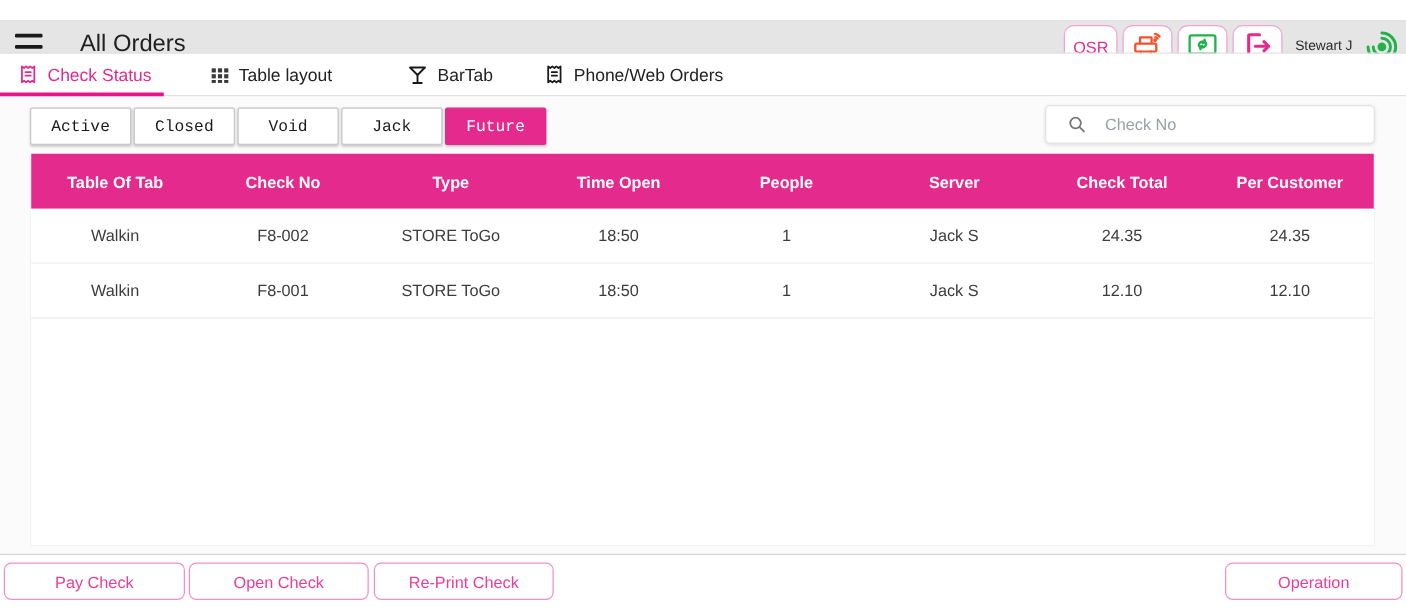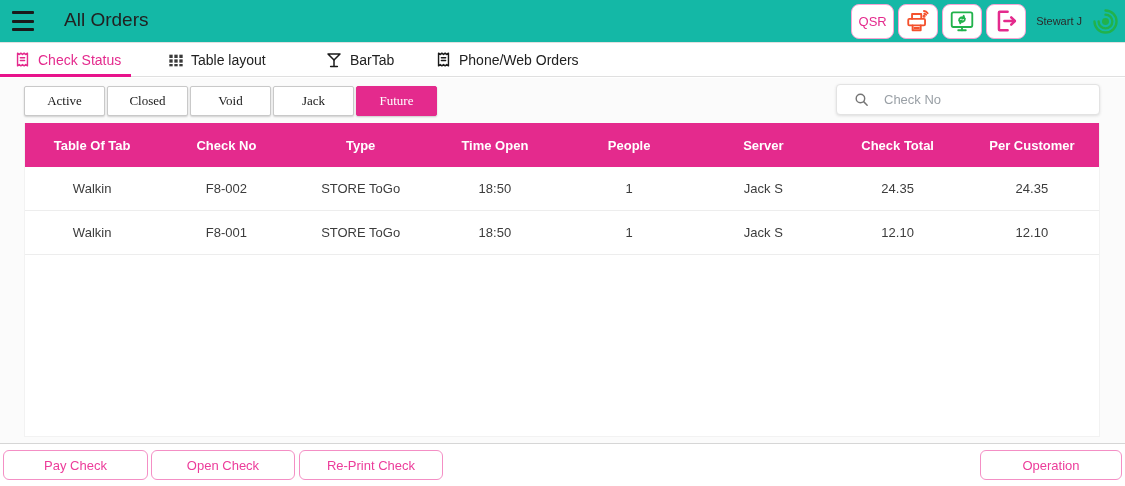--- a/index.html
+++ b/index.html
@@ -1,42 +1,42 @@
 <!DOCTYPE html>
 <html><head>
 <meta charset="utf-8">
 <style>
   * { margin:0; padding:0; box-sizing:border-box; }
   html,body { width:1125px; height:486px; }
   body { font-family:"Liberation Sans", sans-serif; background:#fff; }
   #app { position:relative; width:1125px; height:486px; background:#fff; overflow:hidden; }
 
   
-  .app-header { position:absolute; top:0; left:0; width:100%; height:42px; background:#14b8a6;padding-left:44px; }
+  .app-header { position:absolute; top:16px; left:0; width:100%; height:42px; background:#e5e5e5;padding-left:44px; }
   .hamburger { position:absolute; left:12px; top:11px; width:24px; height:20px; display:flex; flex-direction:column; justify-content:space-between; cursor:pointer; }
   .hamburger span { display:block; width:22px; height:3px; background:#1a1a1a; border-radius:1px; }
   .page-title { position:absolute; left:64px; top:9px; font-size:19px; color:#212121; }
   .header-right { position:absolute; right:4px; top:3px; height:36px; display:flex; align-items:center; gap:4px; }
   .hdr-btn { height:35px; border:1.5px solid #F6A3D3; border-radius:8px; background:#fff; display:flex; align-items:center; justify-content:center; cursor:pointer; }
   .qsr-btn { width:43px; color:#E42A8D; font-size:13px; }
   .icon-btn { width:40px; }
   .user-name { font-size:11px; color:#2b2b2b; margin:0 6px 0 6px; }
   .status-glyph { width:27px; height:27px; margin-right:2px; }
 
   
   .tab-bar { position:absolute; top:43px; left:0; width:100%; height:34px; background:#fff; border-bottom:1px solid #e0e0e0; }
   .tab { position:absolute; top:0; height:33px; display:flex; align-items:center; gap:7px; font-size:14px; color:#212121; cursor:pointer; }
   .tab svg { flex:0 0 auto; }
   .tab.active { color:#E42A8D; }
   .tab-underline { position:absolute; left:0; bottom:-1px; width:131px; height:3px; background:#E8128B; }
 
   
   .content { position:absolute; top:78px; left:0; width:100%; height:365px; background:#fbfbfb; }
 
-  .filter-btn { position:absolute; top:8px; height:30px; width:81px; background:#fff; border:1px solid #c9c9c9; border-radius:2px; box-shadow:0 1px 2px rgba(0,0,0,0.18); font-size:13px; color:#1a1a1a; font-family:Liberation Serif, serif; cursor:pointer; }
+  .filter-btn { position:absolute; top:8px; height:30px; width:81px; background:#fff; border:1px solid #c9c9c9; border-radius:2px; box-shadow:0 1px 2px rgba(0,0,0,0.18); font-size:13px; color:#1a1a1a; font-family:Liberation Mono, monospace; cursor:pointer; }
   .filter-btn.selected { background:#E42A8D; border-color:#E42A8D; color:#fff; box-shadow:0 1px 2px rgba(0,0,0,0.2); }
 
   .search-box { position:absolute; top:6px; left:836px; width:264px; height:31px; background:#fff; border:1px solid #e3e3e3; border-radius:4px; box-shadow:0 1px 3px rgba(0,0,0,0.12); display:flex; align-items:center; padding:0 10px; }
   .search-box svg { margin:0 14px 0 6px; }
   .search-box input { border:none; outline:none; flex:1; font-size:13px; color:#555; font-family:"Liberation Sans", sans-serif; background:transparent; }
   .search-box input::placeholder { color:#9aa0a6; }
 
   .table-panel { position:absolute; top:45px; left:24px; width:1076px; height:314px; background:#fff; border:1px solid #f2f2f2; border-top:none; }
   .thead { display:grid; grid-template-columns:repeat(8,1fr); height:44px; background:#E42A8D; }
   .thead .th { display:flex; align-items:center; justify-content:center; color:#fff; font-size:13px; font-weight:bold; }

